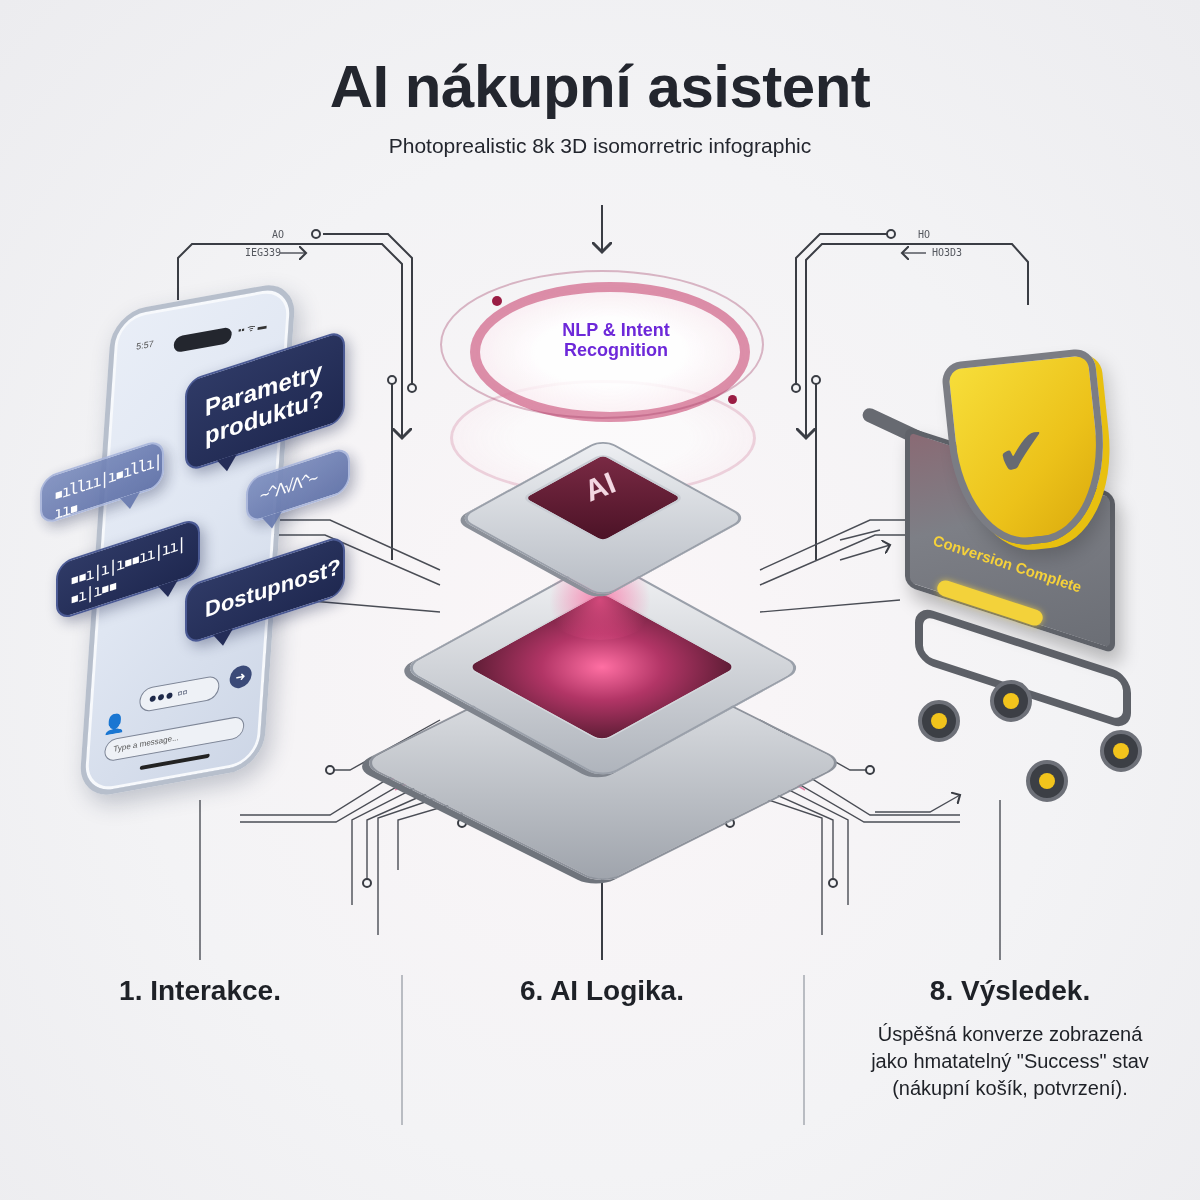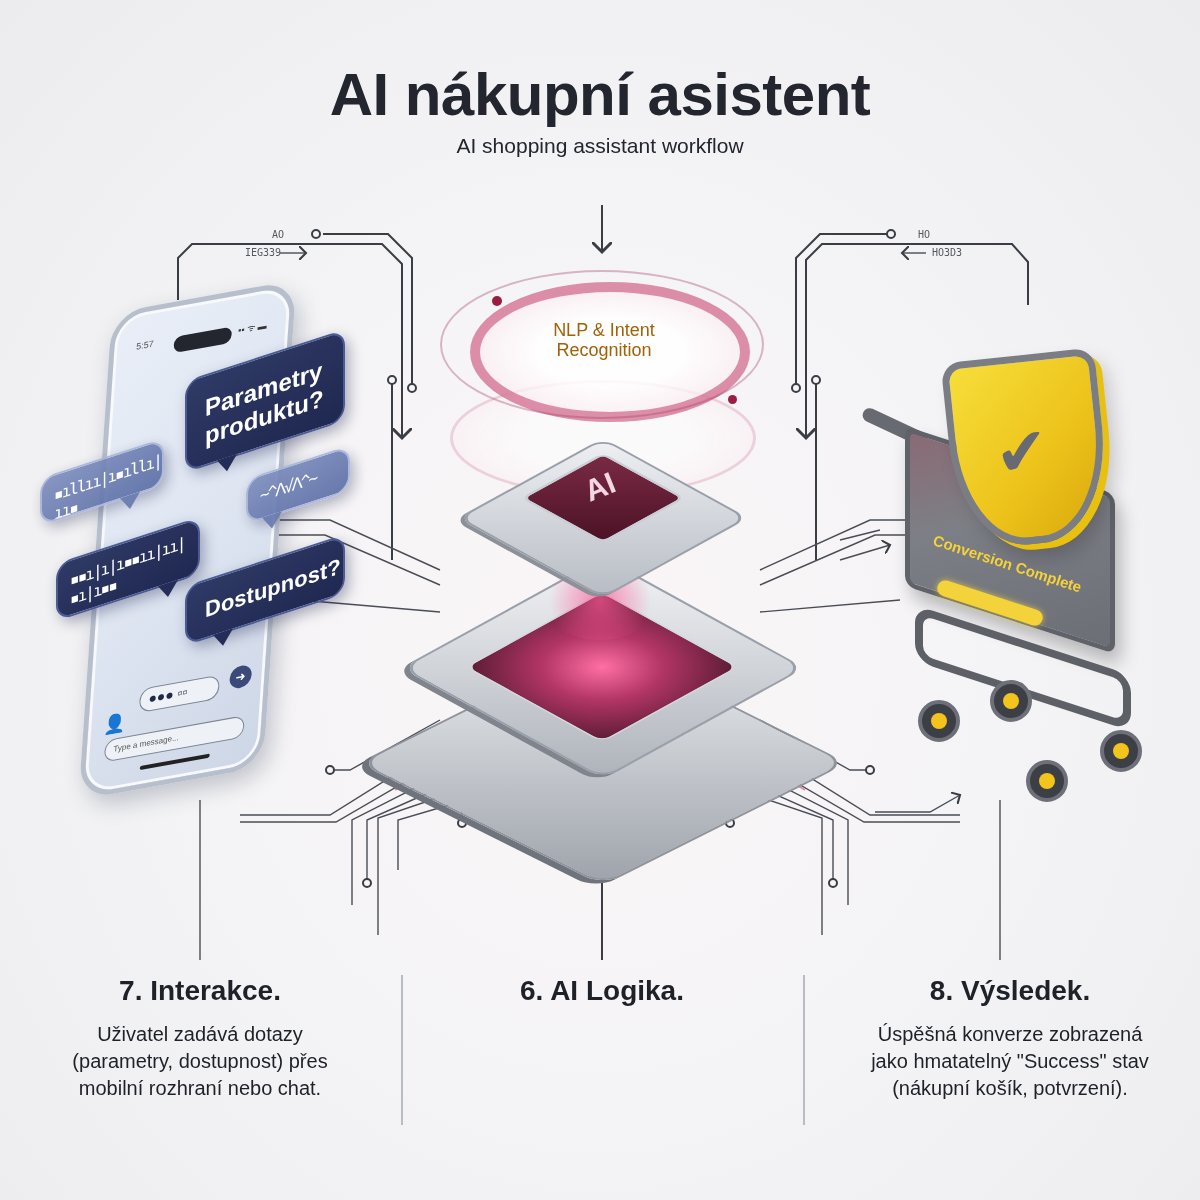--- a/index.html
+++ b/index.html
@@ -4,21 +4,21 @@
 <style>
   html, body { margin:0; padding:0; }
   body {
     width:1200px; height:1200px; overflow:hidden; position:relative;
     background: radial-gradient(ellipse at 50% 55%, #fbf6f8 0%, #f3f3f5 55%, #ececef 100%);
     font-family: "Liberation Sans", "DejaVu Sans", sans-serif;
     color:#1f2228;
   }
   .abs { position:absolute; }
   .title {
-    left:0; top:60px; width:1200px; text-align:center;
+    left:0; top:52px; width:1200px; text-align:center;
     font-size:60px; font-weight:700; letter-spacing:-0.5px; color:#23262e;
   }
   .subtitle {
     left:0; top:132px; width:1200px; text-align:center;
     font-size:21px; line-height:27px; color:#23262e;
   }
   svg.wires { left:0; top:0; width:1200px; height:1200px; }
   .wire { stroke:#3a3d44; stroke-width:2; fill:none; }
   .wire-thin { stroke:#4a4d55; stroke-width:1.4; fill:none; }
   .wire-pink { stroke:#e36a9a; stroke-width:1.6; fill:none; opacity:.8; }
@@ -65,21 +65,21 @@
   .b-wave2 { left:56px; top:540px; width:140px; height:54px; }
   .b-wave3 { left:246px; top:462px; width:100px; height:42px; }
   .wave { font-family:"DejaVu Sans Mono", monospace; font-size:16px; letter-spacing:-2px; padding:10px 0 0 12px; color:#fff; font-weight:400; }
 
   
   .ring {
     border-radius:50%; border:3px solid rgba(190,80,120,.35);
     background: radial-gradient(ellipse, rgba(255,255,255,.85) 40%, rgba(245,215,226,.6) 100%);
   }
   .nlp-text {
-    left:524px; top:320px; width:160px; text-align:center; font-size:18px; line-height:20px; font-weight:400; color:#a16207;
+    left:536px; top:320px; width:160px; text-align:center; font-size:18px; line-height:20px; font-weight:700; color:#6d28d9;
   }
   .chip-top-frame {
     left:500px; top:415px; width:200px; height:200px;
     transform: scaleY(.55) rotate(45deg);
     background: linear-gradient(135deg,#eef0f3,#b7bcc4);
     border:3px solid #9aa0aa; border-radius:18px;
     box-shadow: 0 6px 0 #8b9099;
   }
   .chip-core {
     left:545px; top:440px; width:110px; height:110px;
@@ -139,21 +139,21 @@
   .col { top:975px; width:360px; text-align:center; }
   .col h2 { margin:0 0 14px 0; font-size:28px; font-weight:700; color:#1e2127; }
   .col p { margin:0; font-size:20px; line-height:27px; color:#1e2127; }
   .divider { width:2px; height:150px; background:#b9bcc2; top:975px; }
 </style>
 </head>
 <body>
 
 <div class="abs title">AI nákupní asistent</div>
 <div class="abs subtitle">
-  <div>AI shopping assistant workflow</div>
+  <div>Photoprealistic 8k 3D isomorretric infographic</div>
 </div>
 
 <svg class="abs wires" viewBox="0 0 1200 1200">
   <defs>
     <marker id="arr" markerWidth="10" markerHeight="10" refX="5" refY="5" orient="auto">
       <path d="M0,0 L5,5 L0,10" stroke="#3a3d44" stroke-width="1.5" fill="none"></path>
     </marker>
   </defs>
 
   <line class="wire" x1="602" y1="205" x2="602" y2="252" marker-end="url(#arr)"></line>
@@ -277,22 +277,21 @@
 <div class="abs check">✔</div>
 <div class="abs conv-text">Conversion Complete</div>
 <div class="abs conv-bar"></div>
 <div class="abs cart-frame"></div>
 <div class="abs wheel" style="left:918px; top:700px;"></div>
 <div class="abs wheel" style="left:1026px; top:760px;"></div>
 <div class="abs wheel" style="left:990px; top:680px;"></div>
 <div class="abs wheel" style="left:1100px; top:730px;"></div>
 
 <div class="abs col" style="left:20px;">
-  <h2>7. Interakce.</h2>
-  <p style="width:270px; margin:0 auto;">Uživatel zadává dotazy (parametry, dostupnost) přes mobilní rozhraní nebo chat.</p>
+  <h2>1. Interakce.</h2>
 </div>
 <div class="abs divider" style="left:401px;"></div>
 <div class="abs col" style="left:422px;">
   <h2>6. AI Logika.</h2>
 </div>
 <div class="abs divider" style="left:803px;"></div>
 <div class="abs col" style="left:830px;">
   <h2>8. Výsledek.</h2>
   <p style="width:290px; margin:12px auto;">Úspěšná konverze zobrazená jako hmatatelný "Success" stav (nákupní košík, potvrzení).</p>
 </div>

